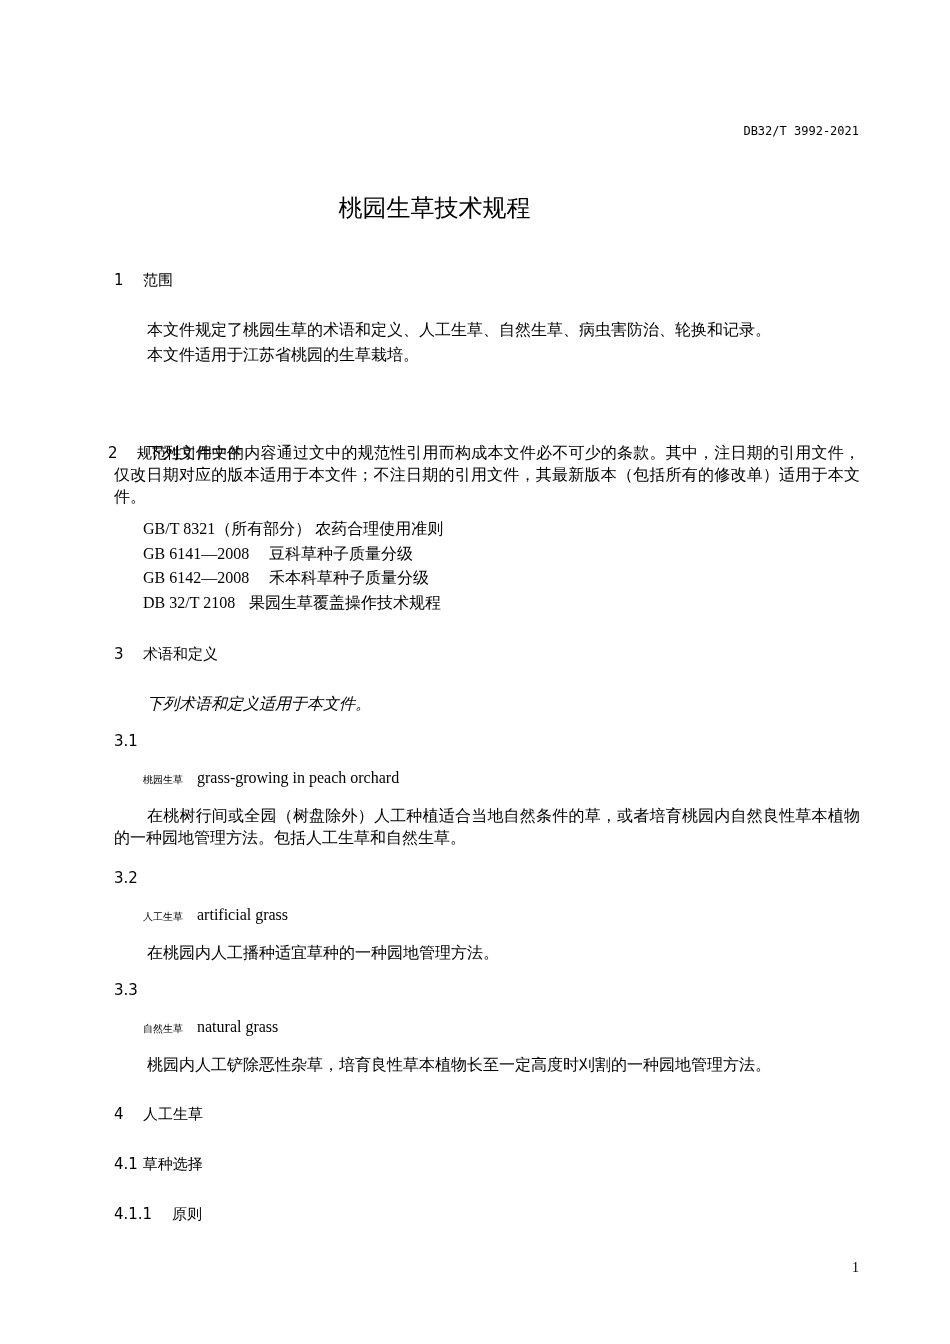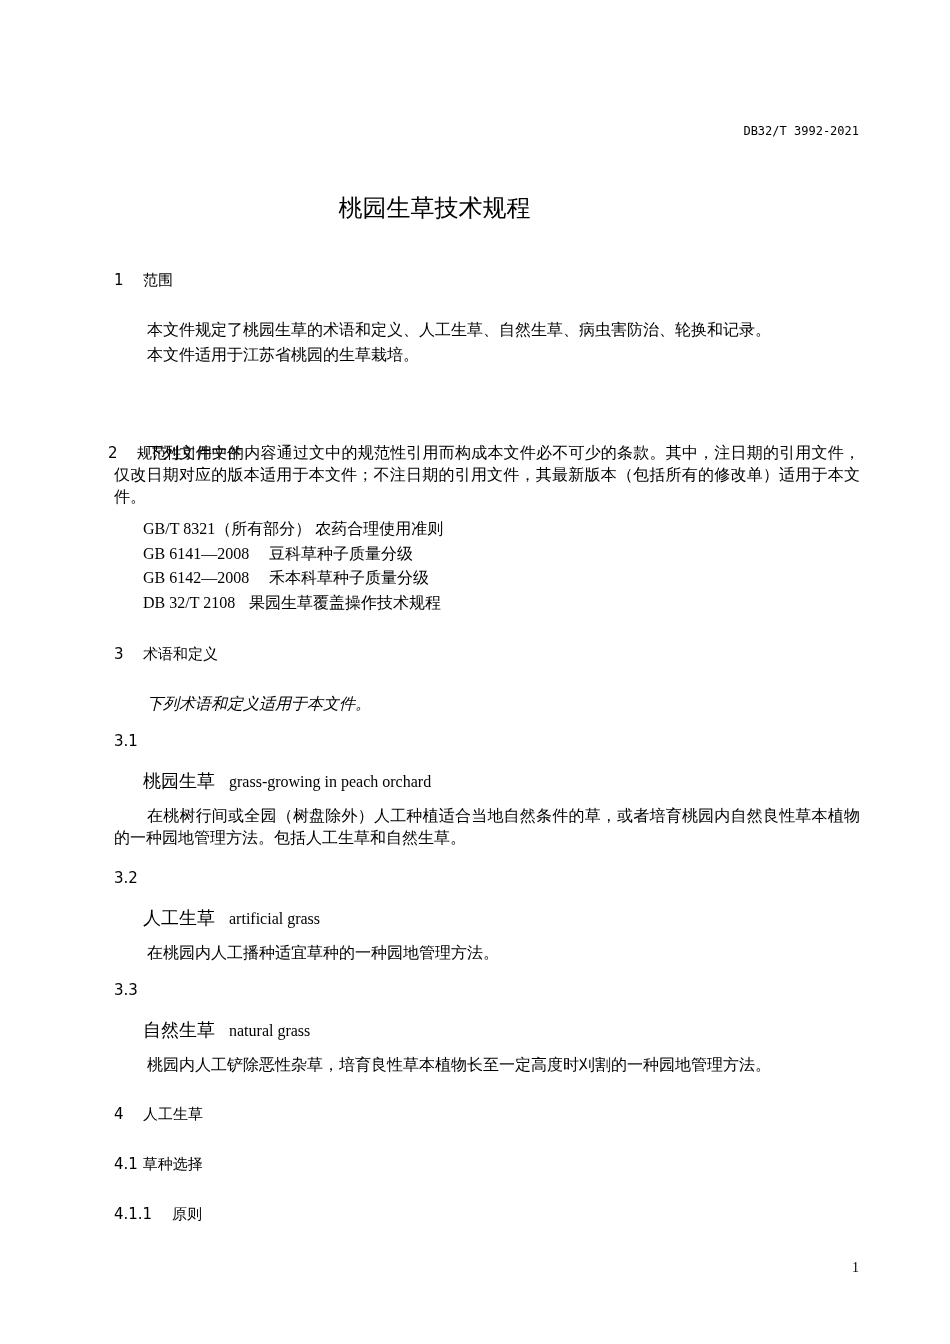--- a/index.html
+++ b/index.html
@@ -4,21 +4,21 @@
 <style>
   html, body { margin: 0; padding: 0; background: #ffffff; }
   body { width: 950px; height: 1344px; position: relative; overflow: hidden; color: #000; }
   .abs { position: absolute; white-space: nowrap; }
   .code { font-family: "DejaVu Sans Mono", "Liberation Mono", monospace; font-size: 12px; }
   .title { font-family: Liberation Mono, monospace; font-size: 24px; left: 0; width: 869px; text-align: center; top: 192px; }
   .h { font-family: "DejaVu Sans", sans-serif; font-size: 15px; }
   .h .num { display: inline-block; width: 29px; }
   .p { font-family: "Liberation Serif", "DejaVu Serif", serif; font-size: 16px; }
   .para { position: absolute; left: 114px; width: 746px; font-family: "Liberation Serif", "DejaVu Serif", serif; font-size: 16px; line-height: 22px; text-align: justify; text-indent: 33px; }
-  .term-zh { font-family: Liberation Sans, sans-serif; font-size: 18px; }
+  .term-zh { font-family: Liberation Sans, sans-serif; font-size: 10px; }
   .term-en { font-family: "Liberation Serif", serif; font-size: 16px; margin-left: 14px; }
   .ref-code { display: inline-block; }
 </style>
 </head>
 <body>
 
 <div>
 
   <div class="abs code" style="right:91px; top:124px;">DB32/T 3992-2021</div>
 

